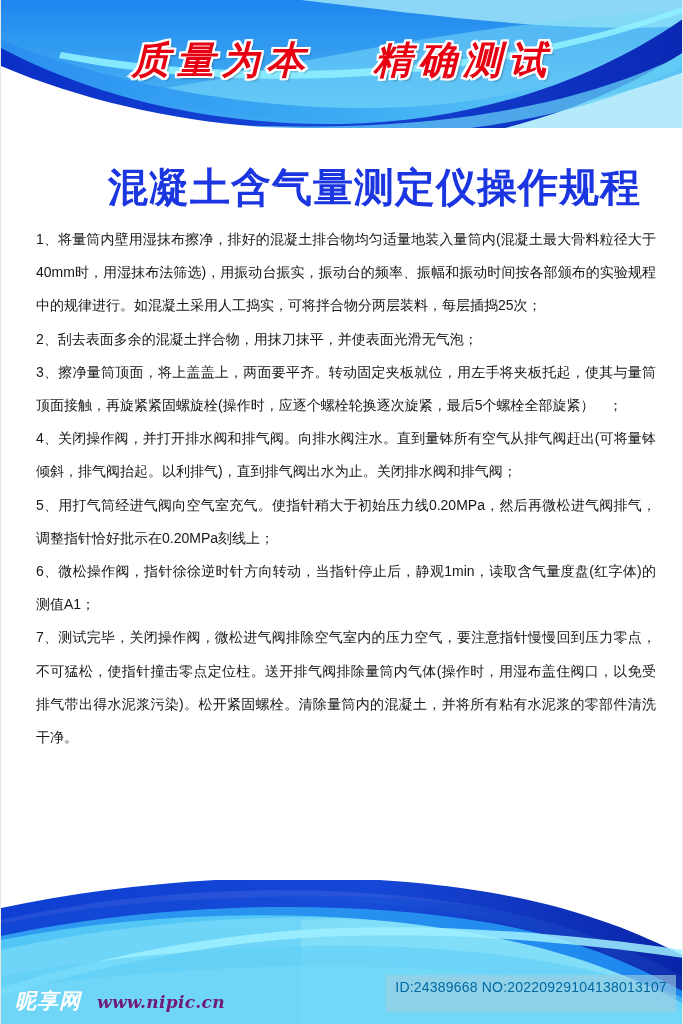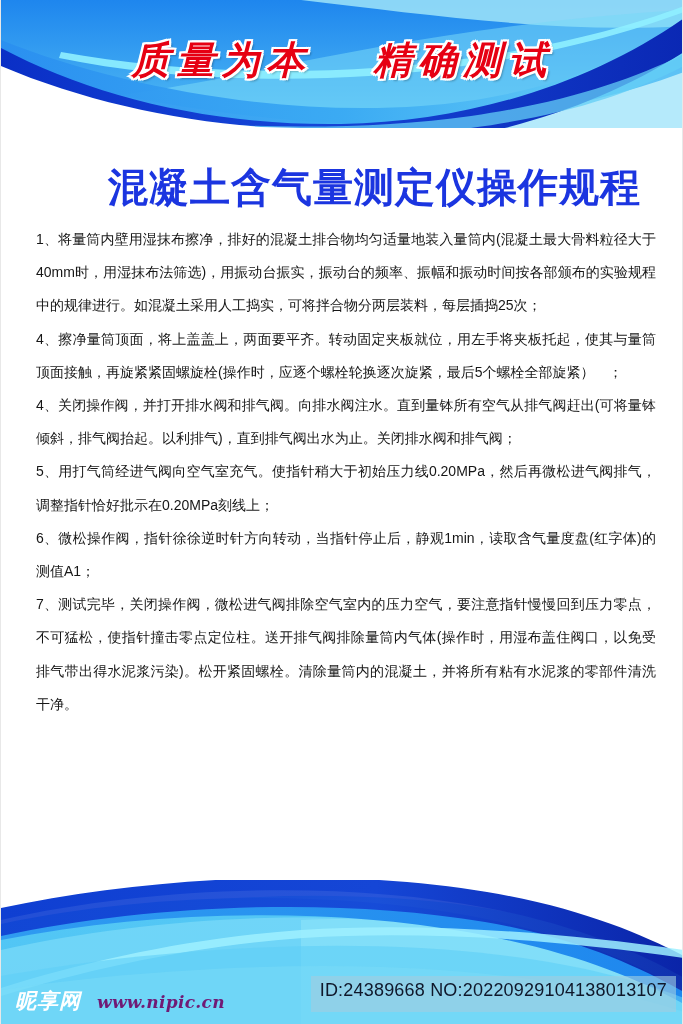--- a/index.html
+++ b/index.html
@@ -127,24 +127,24 @@
     font-weight: bold;
     color: #701a75;
     letter-spacing: 0.3px;
     line-height: 1;
   }
   #image-id-badge {
     position: absolute;
     right: 8px;
     bottom: 12px;
     background: rgba(160, 205, 225, 0.62);
-    color: #0f172a;
-    font-family: "Liberation Sans", "DejaVu Sans", sans-serif;
-    font-size: 18px;
-    padding: 4px 9px 11px 9px;
+    color: #0369a1;
+    font-family: "Liberation Sans", "DejaVu Sans", sans-serif;
+    font-size: 14px;
+    padding: 4px 9px 17px 9px;
     letter-spacing: 0.2px;
     white-space: nowrap;
   }
 </style>
 </head>
 <body>
 
 <div id="poster">
 
   <div id="header-banner">
@@ -195,21 +195,22 @@
     <div class="slogan-wrap">
       <span class="slogan">质量为本</span>
       <span class="slogan">精确测试</span>
     </div>
   </div>
 
   <h1 id="page-title">混凝土含气量测定仪操作规程</h1>
 
   <div id="body-text">
     <p class="step">1、将量筒内壁用湿抹布擦净，排好的混凝土排合物均匀适量地装入量筒内(混凝土最大骨料粒径大于40mm时，用湿抹布法筛选)，用振动台振实，振动台的频率、振幅和振动时间按各部颁布的实验规程中的规律进行。如混凝土采用人工捣实，可将拌合物分两层装料，每层插捣25次；</p>
-    <p class="step">4、擦净量筒顶面，将上盖盖上，两面要平齐。转动固定夹板就位，用左手将夹板托起，使其与量筒顶面接触，再旋紧紧固螺旋栓(操作时，应逐个螺栓轮换逐次旋紧，最后5个螺栓全部旋紧）　；</p>
+    <p class="step">2、刮去表面多余的混凝土拌合物，用抹刀抹平，并使表面光滑无气泡；</p>
+    <p class="step">3、擦净量筒顶面，将上盖盖上，两面要平齐。转动固定夹板就位，用左手将夹板托起，使其与量筒顶面接触，再旋紧紧固螺旋栓(操作时，应逐个螺栓轮换逐次旋紧，最后5个螺栓全部旋紧）　；</p>
     <p class="step">4、关闭操作阀，并打开排水阀和排气阀。向排水阀注水。直到量钵所有空气从排气阀赶出(可将量钵倾斜，排气阀抬起。以利排气)，直到排气阀出水为止。关闭排水阀和排气阀；</p>
     <p class="step">5、用打气筒经进气阀向空气室充气。使指针稍大于初始压力线0.20MPa，然后再微松进气阀排气，调整指针恰好批示在0.20MPa刻线上；</p>
     <p class="step">6、微松操作阀，指针徐徐逆时针方向转动，当指针停止后，静观1min，读取含气量度盘(红字体)的测值A1；</p>
     <p class="step">7、测试完毕，关闭操作阀，微松进气阀排除空气室内的压力空气，要注意指针慢慢回到压力零点，不可猛松，使指针撞击零点定位柱。送开排气阀排除量筒内气体(操作时，用湿布盖住阀口，以免受排气带出得水泥浆污染)。松开紧固螺栓。清除量筒内的混凝土，并将所有粘有水泥浆的零部件清洗干净。</p>
   </div>
 
   <div id="footer-banner">
     <svg width="683" height="144" viewBox="0 0 683 144" xmlns="http://www.w3.org/2000/svg">
       <defs>
         <linearGradient id="fgBody" x1="0" y1="0" x2="0" y2="1">

